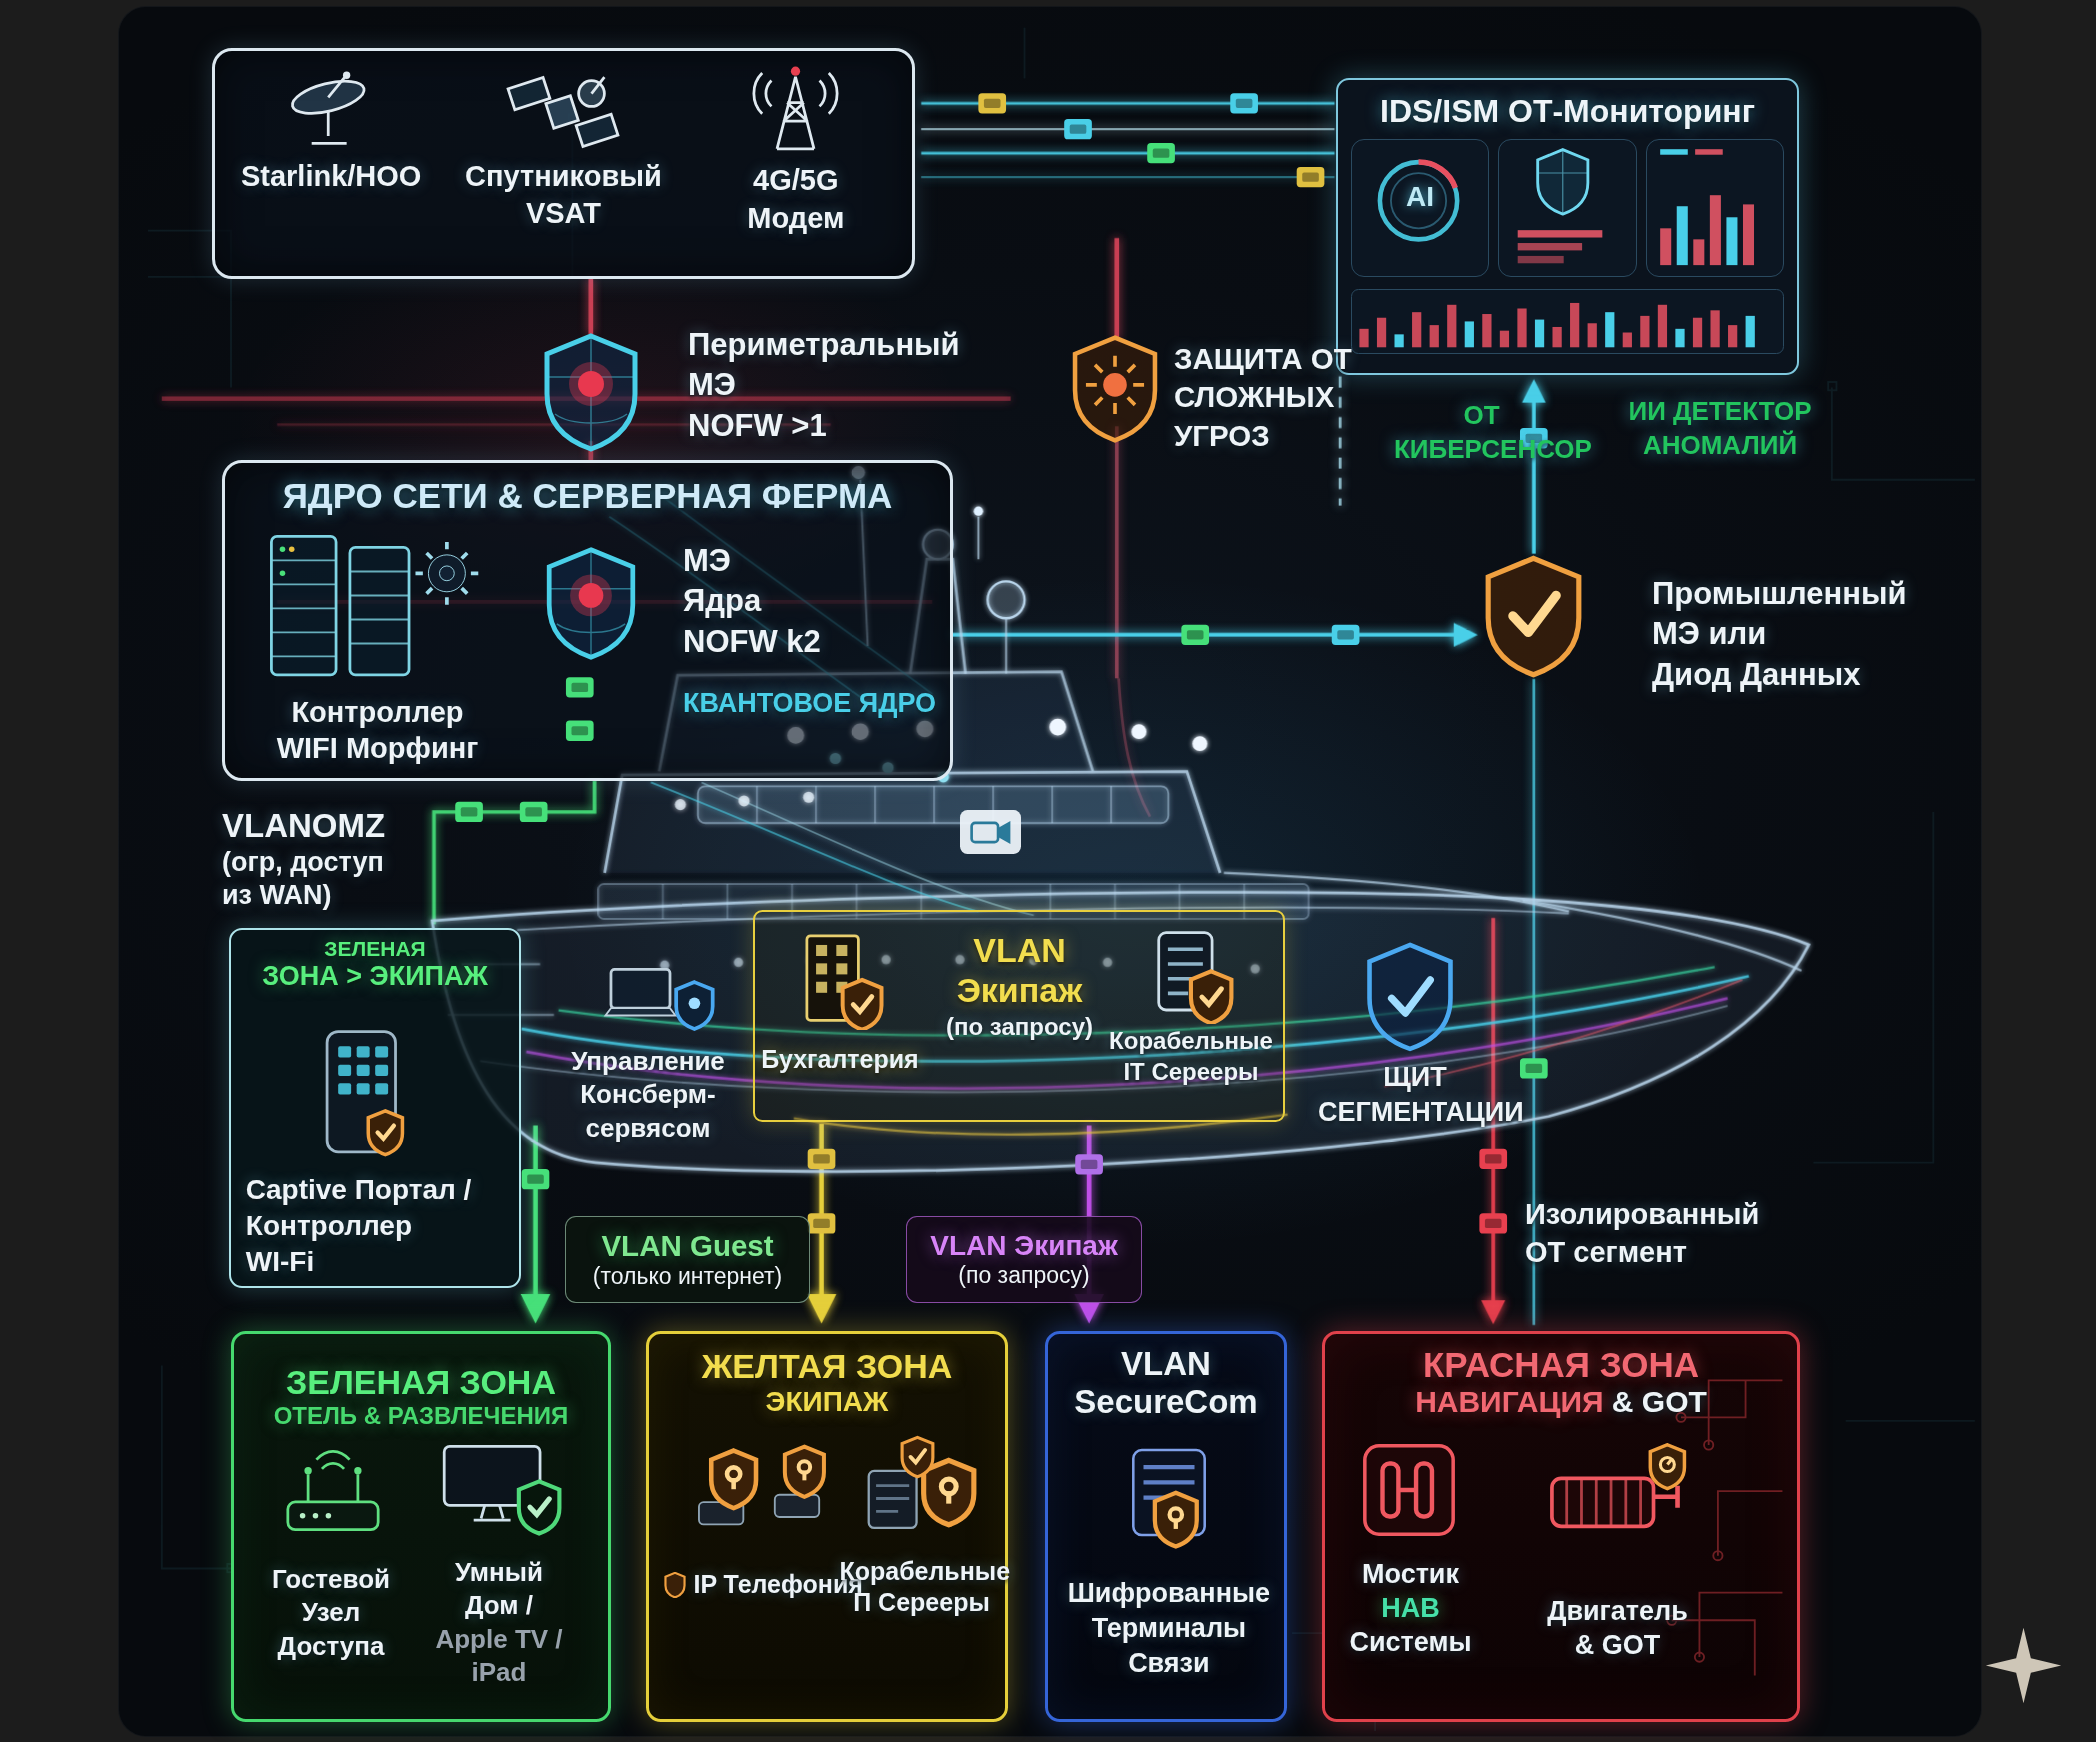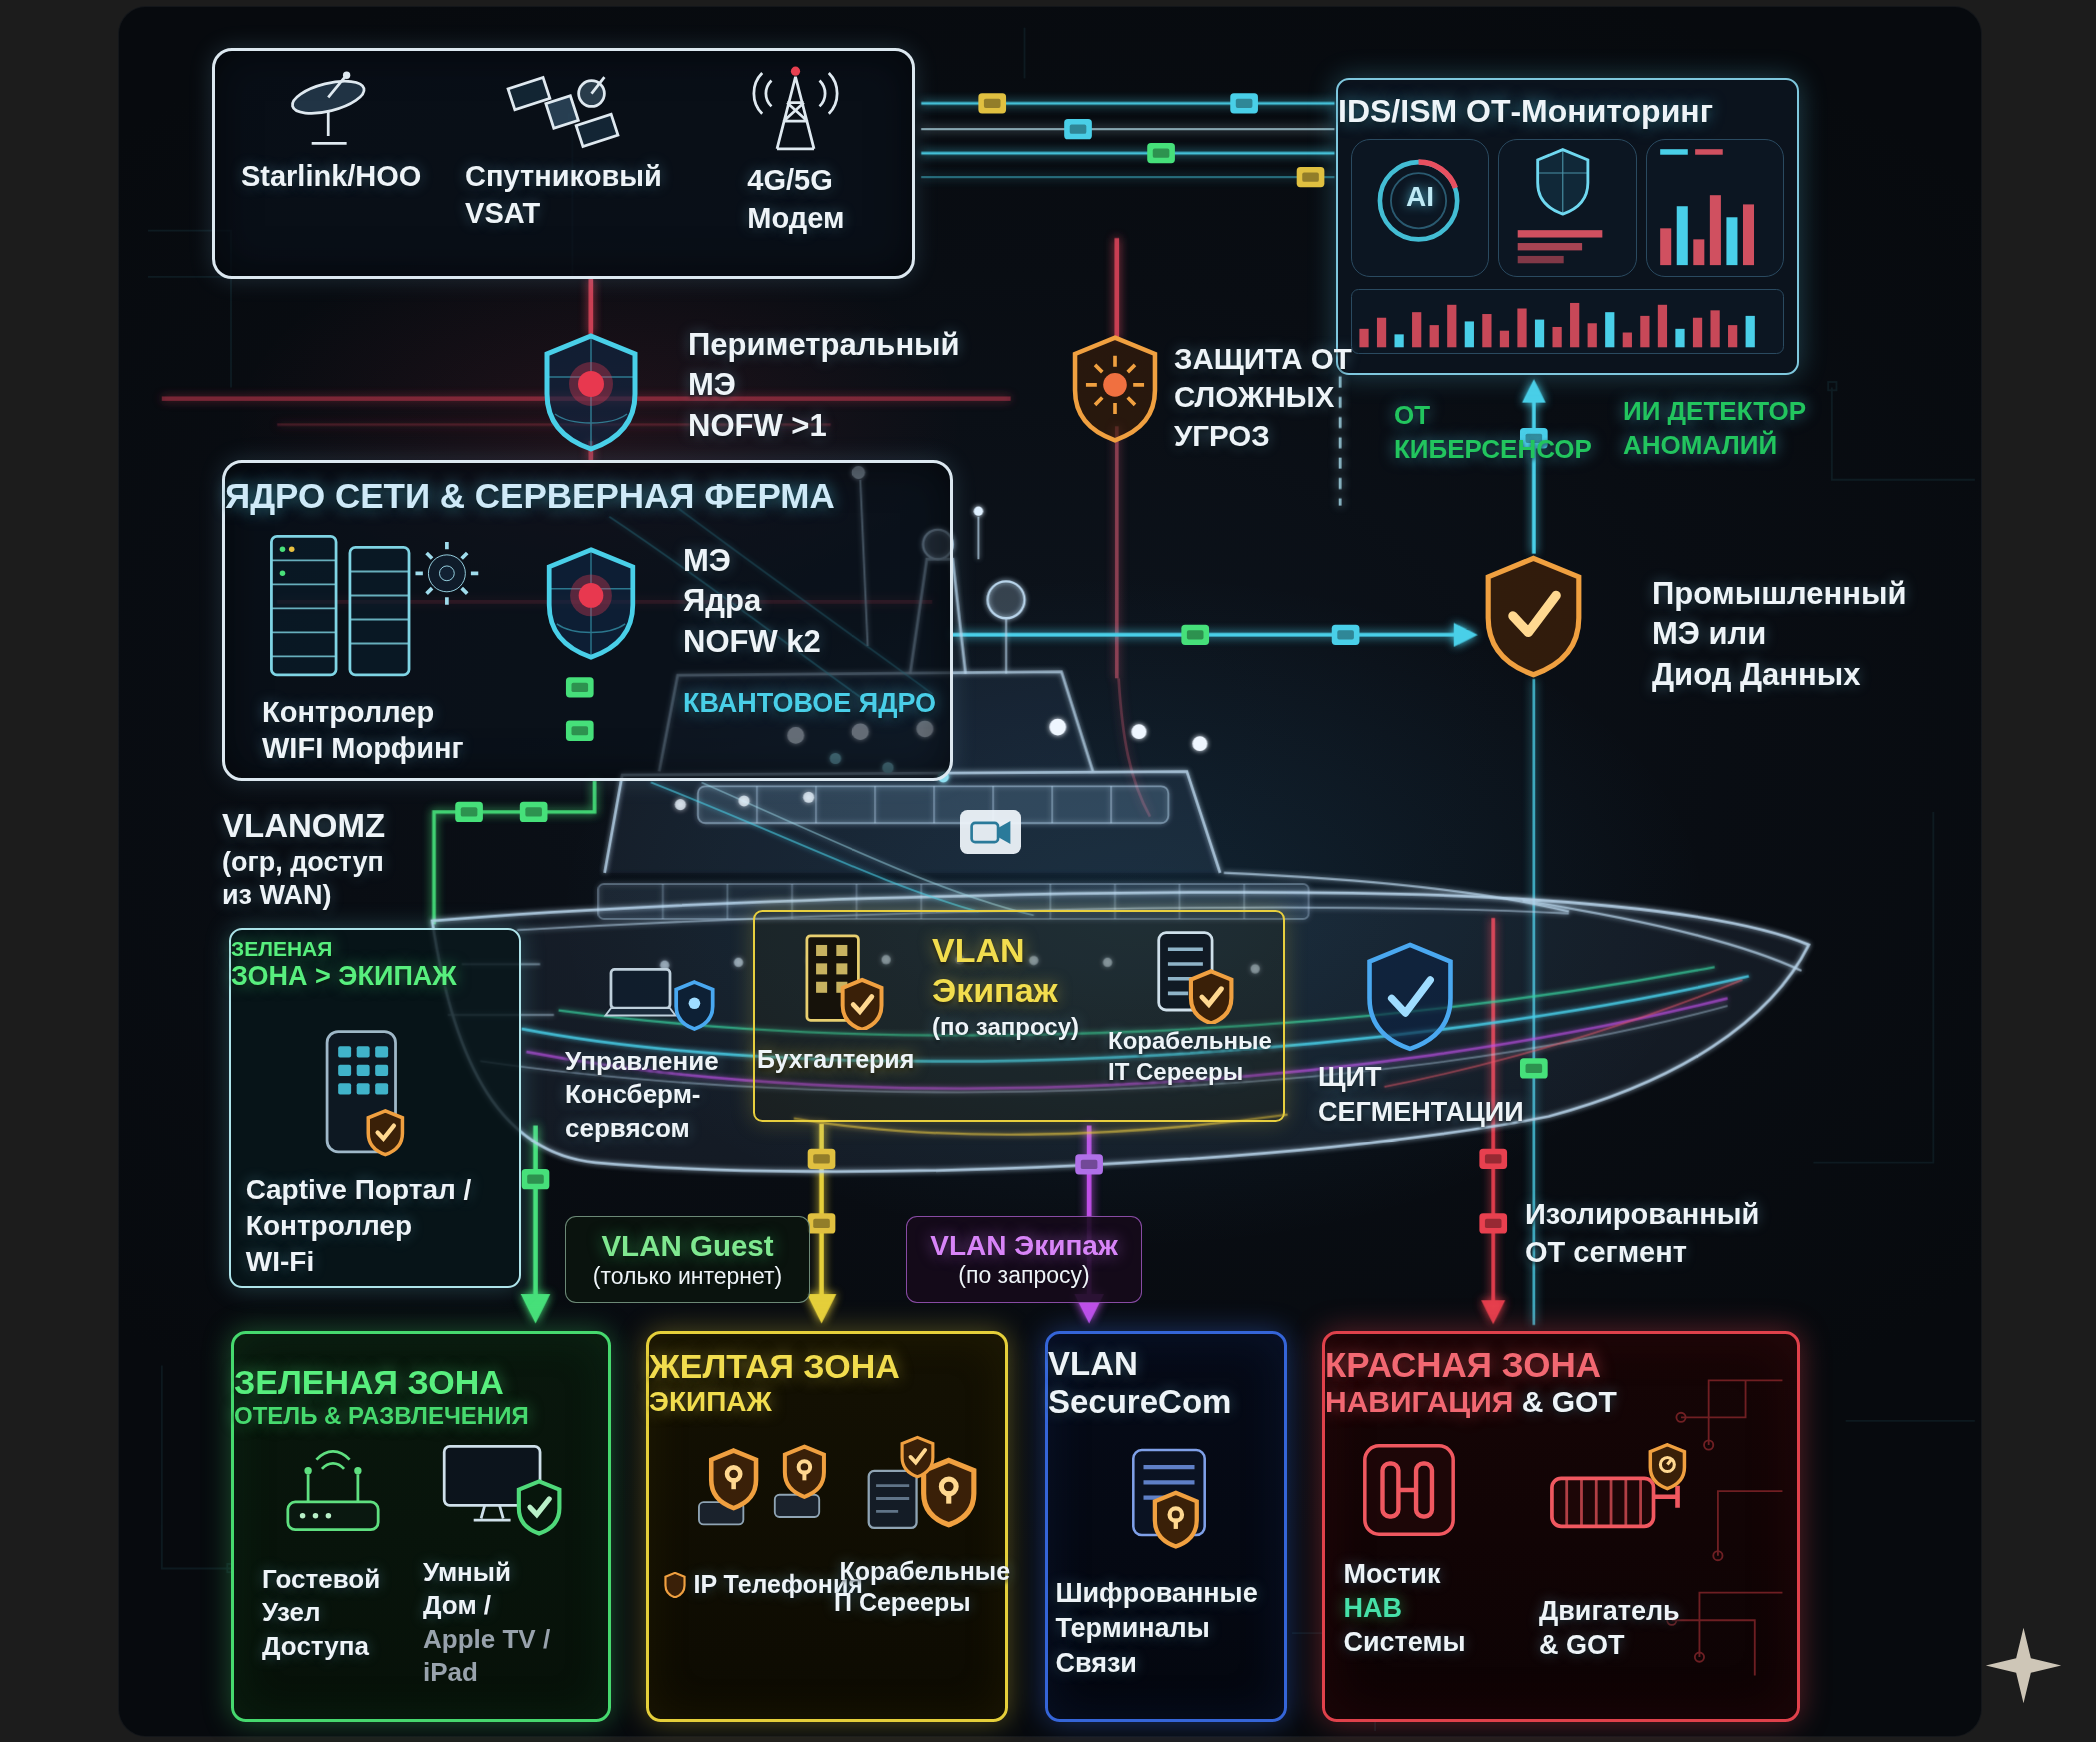--- a/index.html
+++ b/index.html
@@ -1,19 +1,19 @@
 <!DOCTYPE html>
 <html style="font-size:14.8px"><head>
 <meta charset="utf-8">
 <style>
   *{margin:0;padding:0;box-sizing:border-box}
   html,body{background:#1b1b1b}
   body{width:2097px;height:1742px;font-family:"Liberation Sans","DejaVu Sans",sans-serif;overflow:hidden;position:relative}
   .ab{position:absolute}
-  .ctr{text-align:left}
+  .ctr{text-align:center}
   .b{font-weight:bold}
   .w{color:#eef4f8}
   .gray{color:#98a2ac}
   .cyan{color:#22c55e}
   .grn{color:#58ef7e}
   .yel{color:#f2dd4e}
   .mag{color:#d884f8}
   .redt{color:#f26872}
   .teal{color:#46e0a8}
   .glow-t{text-shadow:0 0 13px rgba(140,220,255,.35),0 1.8px 4.6px rgba(0,0,0,.85)}
@@ -30,21 +30,21 @@
   .box{position:absolute;border-radius:20px;background:rgba(10,16,26,.72);
     box-shadow:0 0 24px rgba(150,220,255,.16),inset 0 0 42px rgba(0,0,0,.55)}
   .zone{position:absolute;top:1331px;height:391px;border-radius:14.8px}
   .pill{position:absolute;border-radius:11px;display:flex;flex-direction:column;align-items:center;justify-content:center}
   .line{line-height:1.3}
   svg{display:block}
   .wires{position:absolute;inset:0;z-index:1;pointer-events:none}
   .chipslayer{position:absolute;inset:0;z-index:6;pointer-events:none}
   .z4{z-index:4}.z5{z-index:5}.z7{z-index:7}.z8{z-index:8}.z9{z-index:9}
   .ids-screens{position:absolute;left:13px;top:59px;right:13px;display:flex;gap:9.2px}
-  .scr{flex:1;height:138px;background:#0c1622;border:1.8px solid #2a4a60;border-radius:19px;position:relative;overflow:hidden}
+  .scr{flex:1;height:138px;background:#0c1622;border:1.8px solid #2a4a60;border-radius:13px;position:relative;overflow:hidden}
   .ids-strip{position:absolute;left:13px;right:13px;top:209px;height:65px;background:#0c1622;border:1.8px solid #2a4a60;border-radius:7.4px;overflow:hidden}
   .ai-txt{position:absolute;left:0;top:41px;width:100%;text-align:center;font-size:28px;font-weight:bold;color:#bfeaf5;text-shadow:0 0 11px rgba(90,210,240,.8)}
 </style>
 </head>
 <body>
 
 <div class="canvas">
   <div class="panel">
     <div class="halo" style="left:415px;top:554px;width:1200px;height:701px;background:radial-gradient(ellipse,rgba(60,160,220,.13),transparent 68%)"></div>
     <div class="halo" style="left:111px;top:222px;width:738px;height:388px;background:radial-gradient(ellipse,rgba(230,60,85,.10),transparent 70%)"></div>

